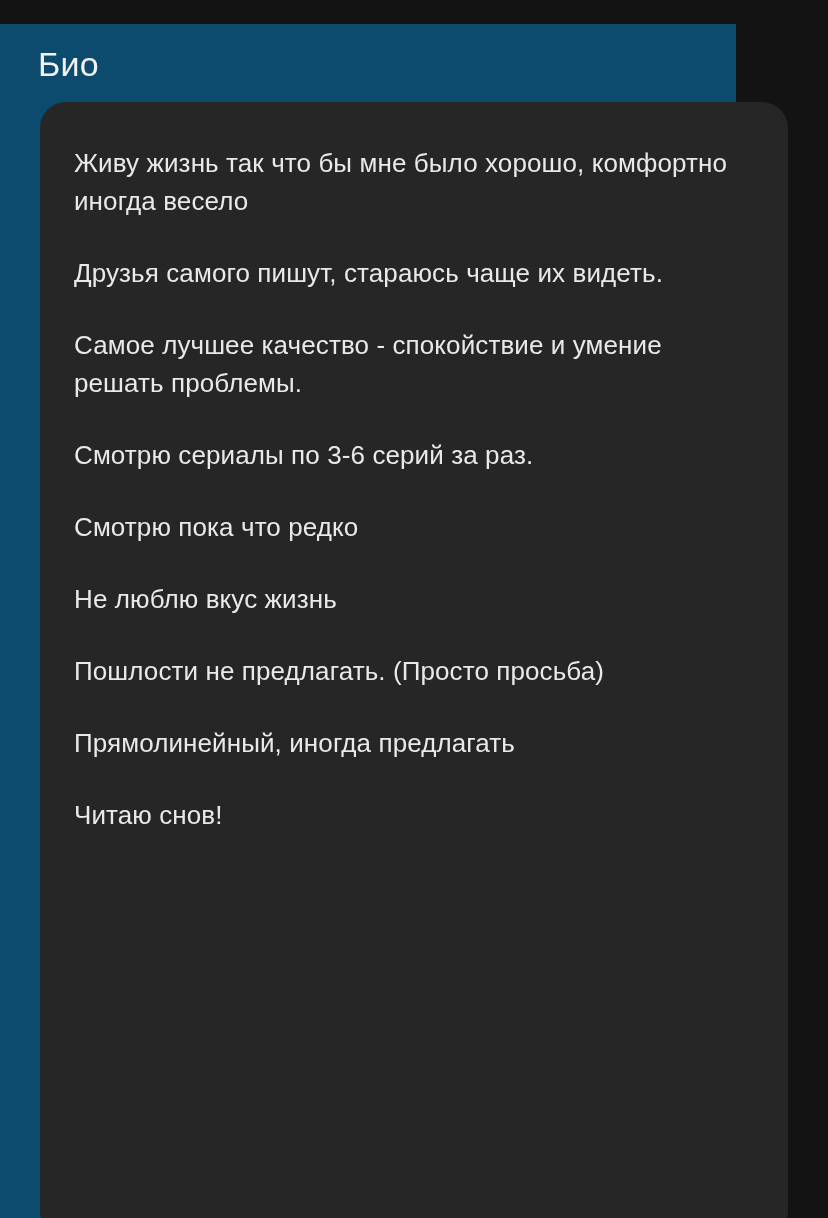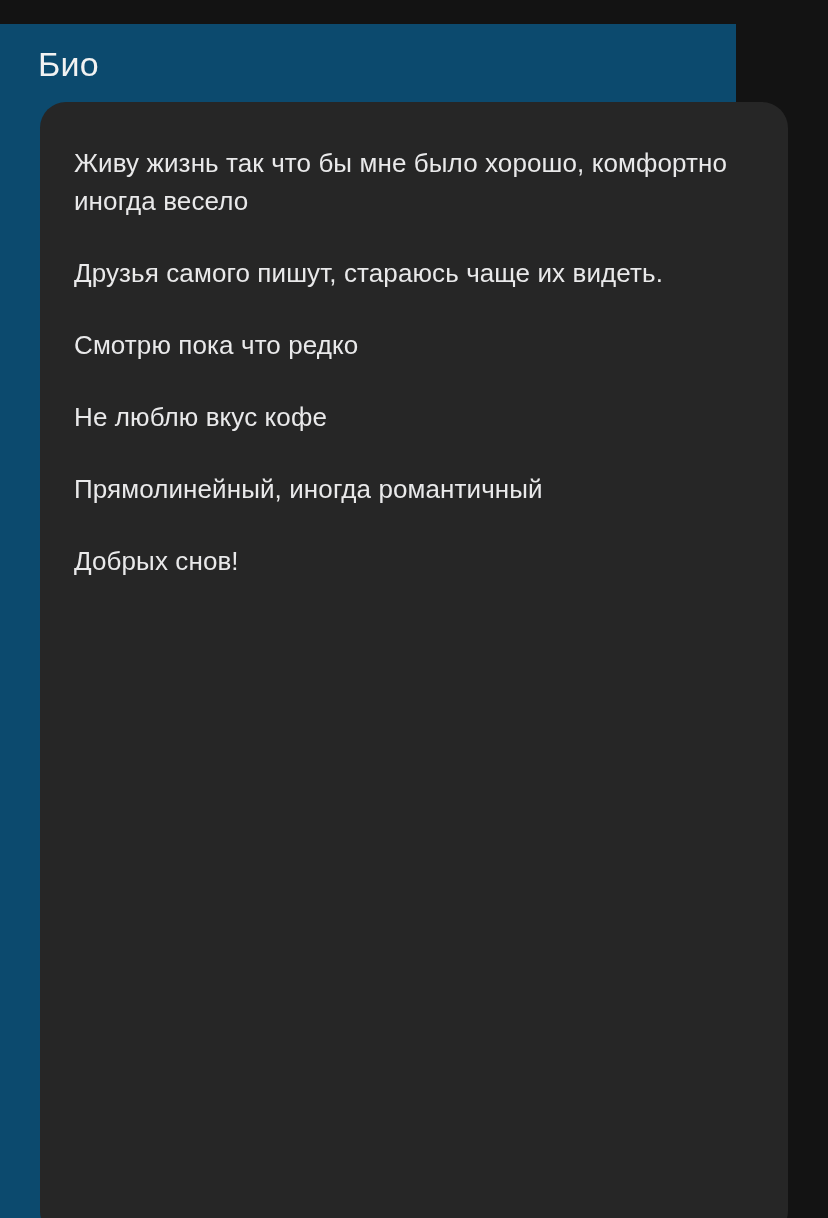--- a/index.html
+++ b/index.html
@@ -60,20 +60,23 @@
 <body>
 
 <div class="screen">
 
   <div class="section-title">Био</div>
 
   <div class="bio-card">
     <div class="bio-list">
       <p class="bio-line">Живу жизнь так что бы мне было хорошо, комфортно иногда весело</p>
       <p class="bio-line">Друзья самого пишут, стараюсь чаще их видеть.</p>
+      <p class="bio-line">Самое лучшее качество - спокойствие и умение решать проблемы.</p>
+      <p class="bio-line">Смотрю сериалы по 3-6 серий за раз.</p>
       <p class="bio-line">Смотрю пока что редко</p>
-      <p class="bio-line">Не люблю вкус кофе</p>
-      <p class="bio-line">Прямолинейный, иногда романтичный</p>
-      <p class="bio-line">Добрых снов!</p>
+      <p class="bio-line">Не люблю вкус жизнь</p>
+      <p class="bio-line">Пошлости не предлагать. (Просто просьба)</p>
+      <p class="bio-line">Прямолинейный, иногда предлагать</p>
+      <p class="bio-line">Читаю снов!</p>
     </div>
   </div>
 
 </div>
 
 </body></html>

